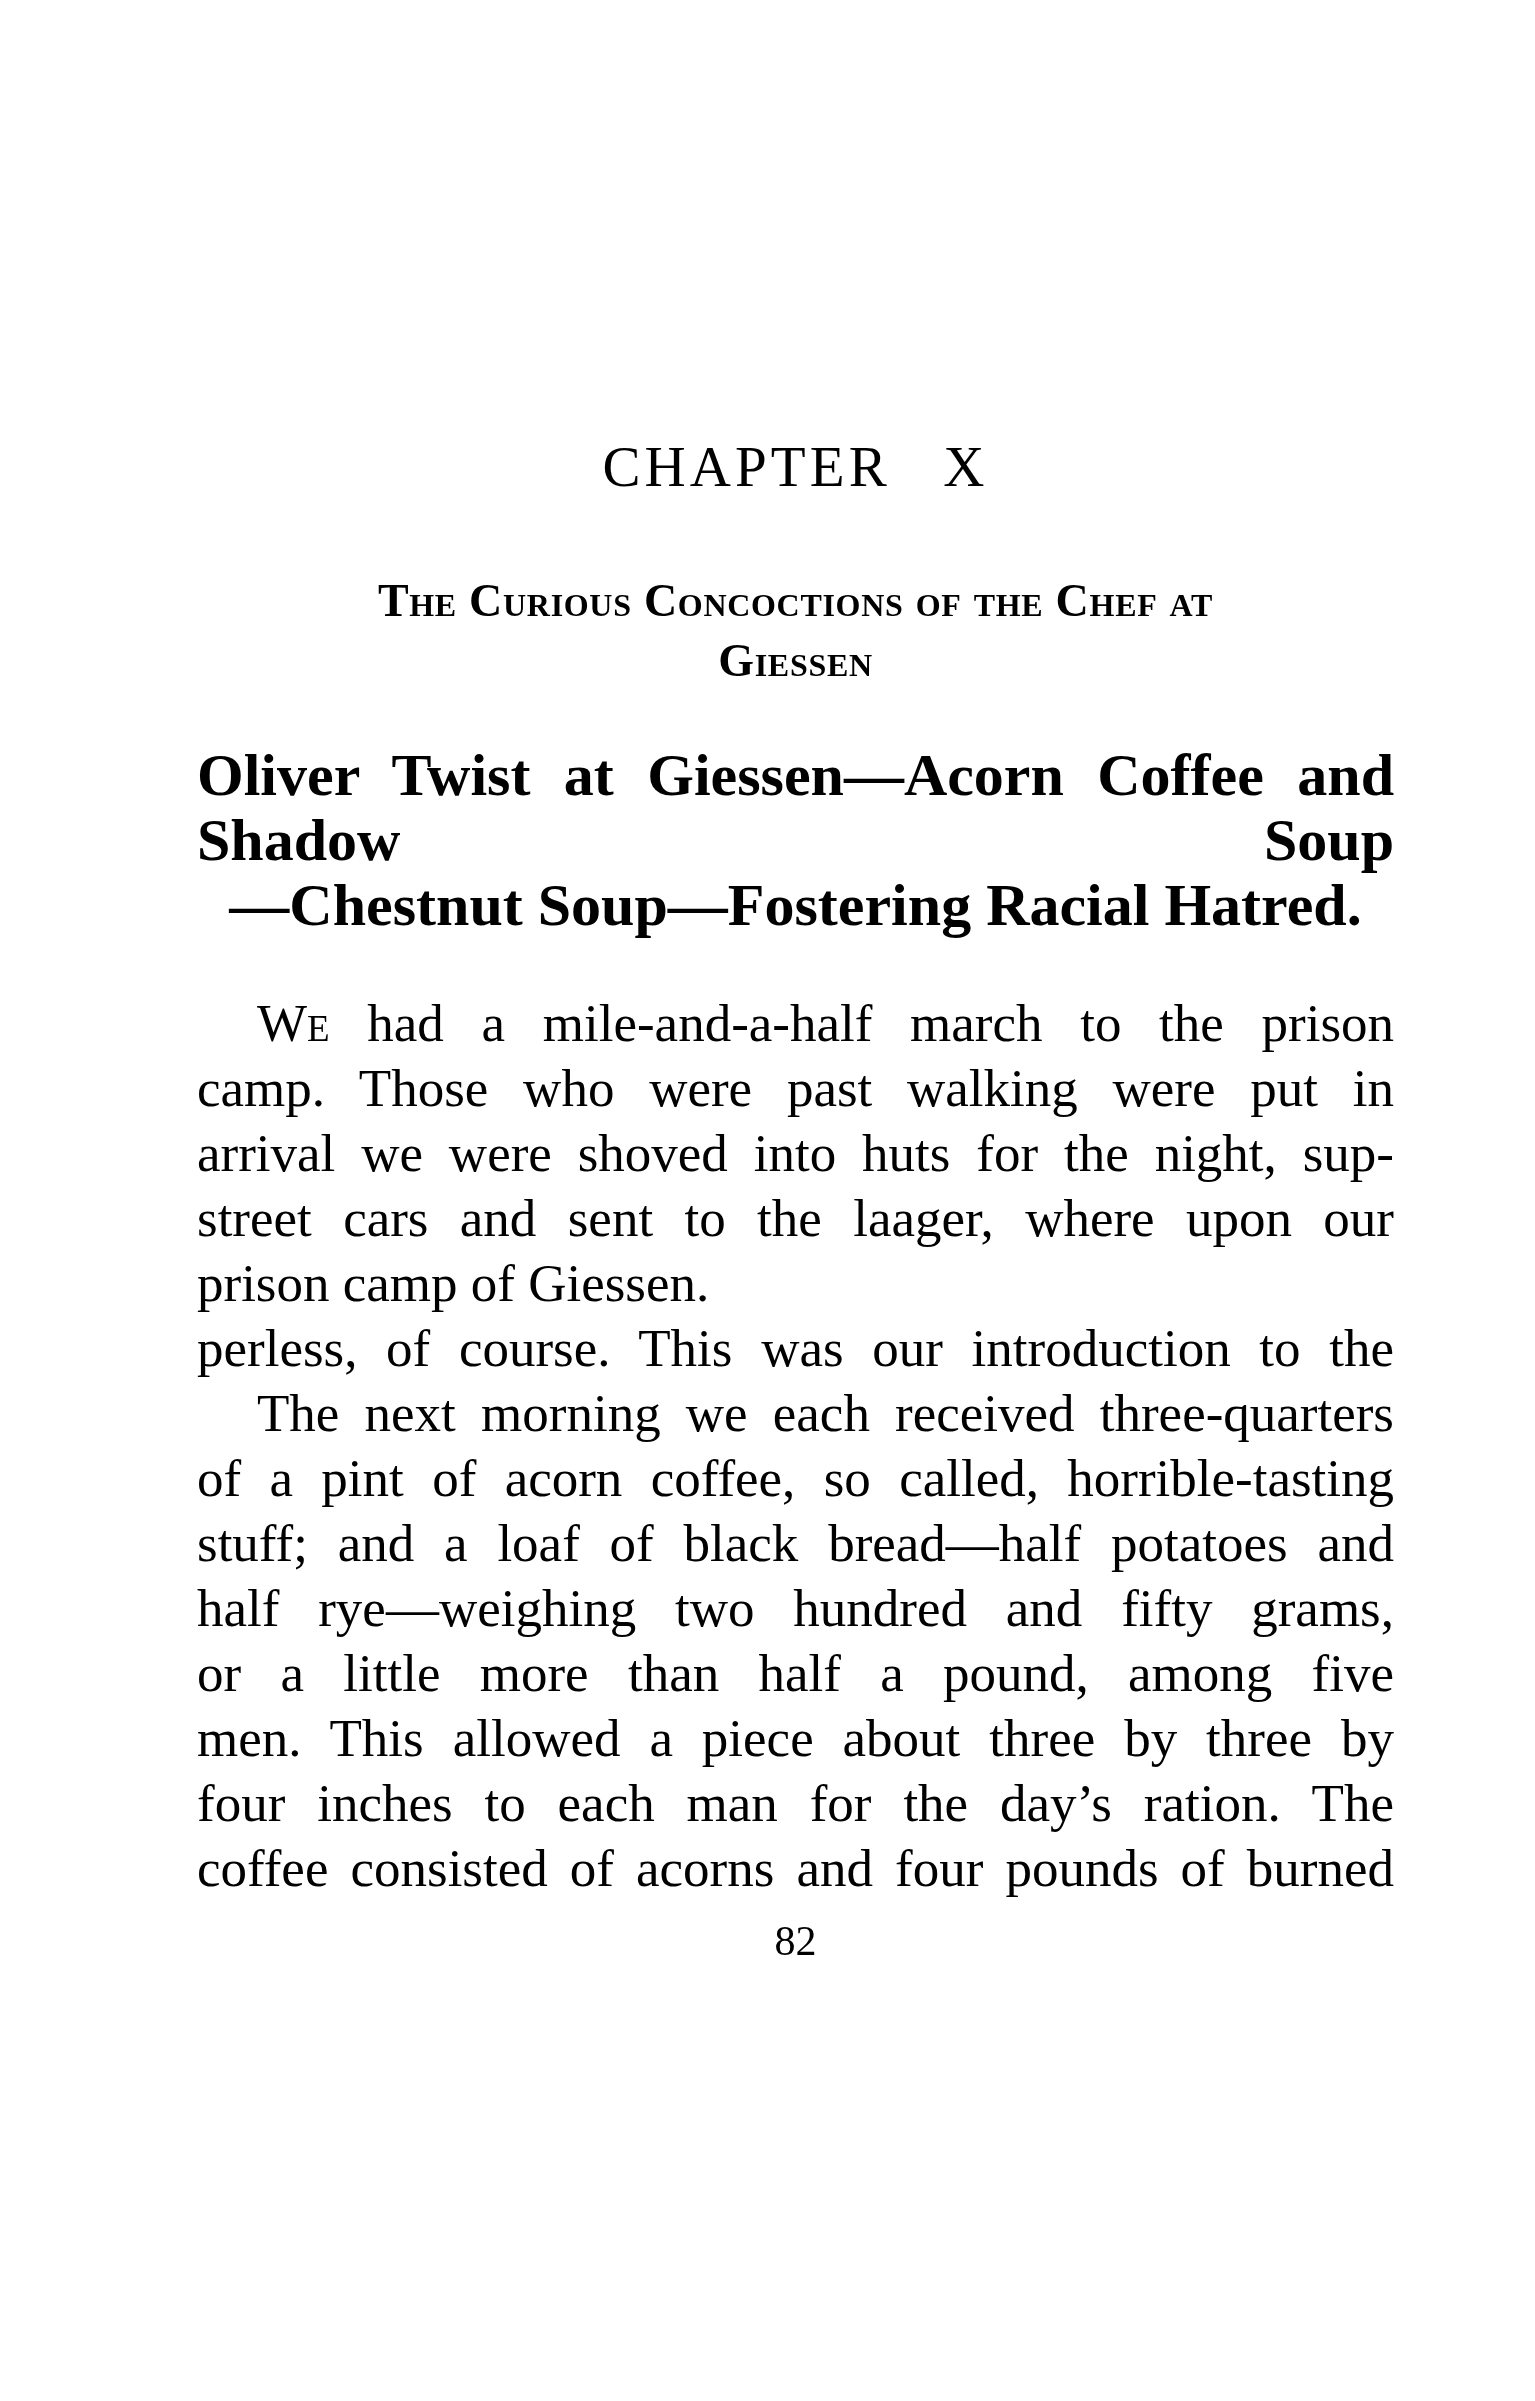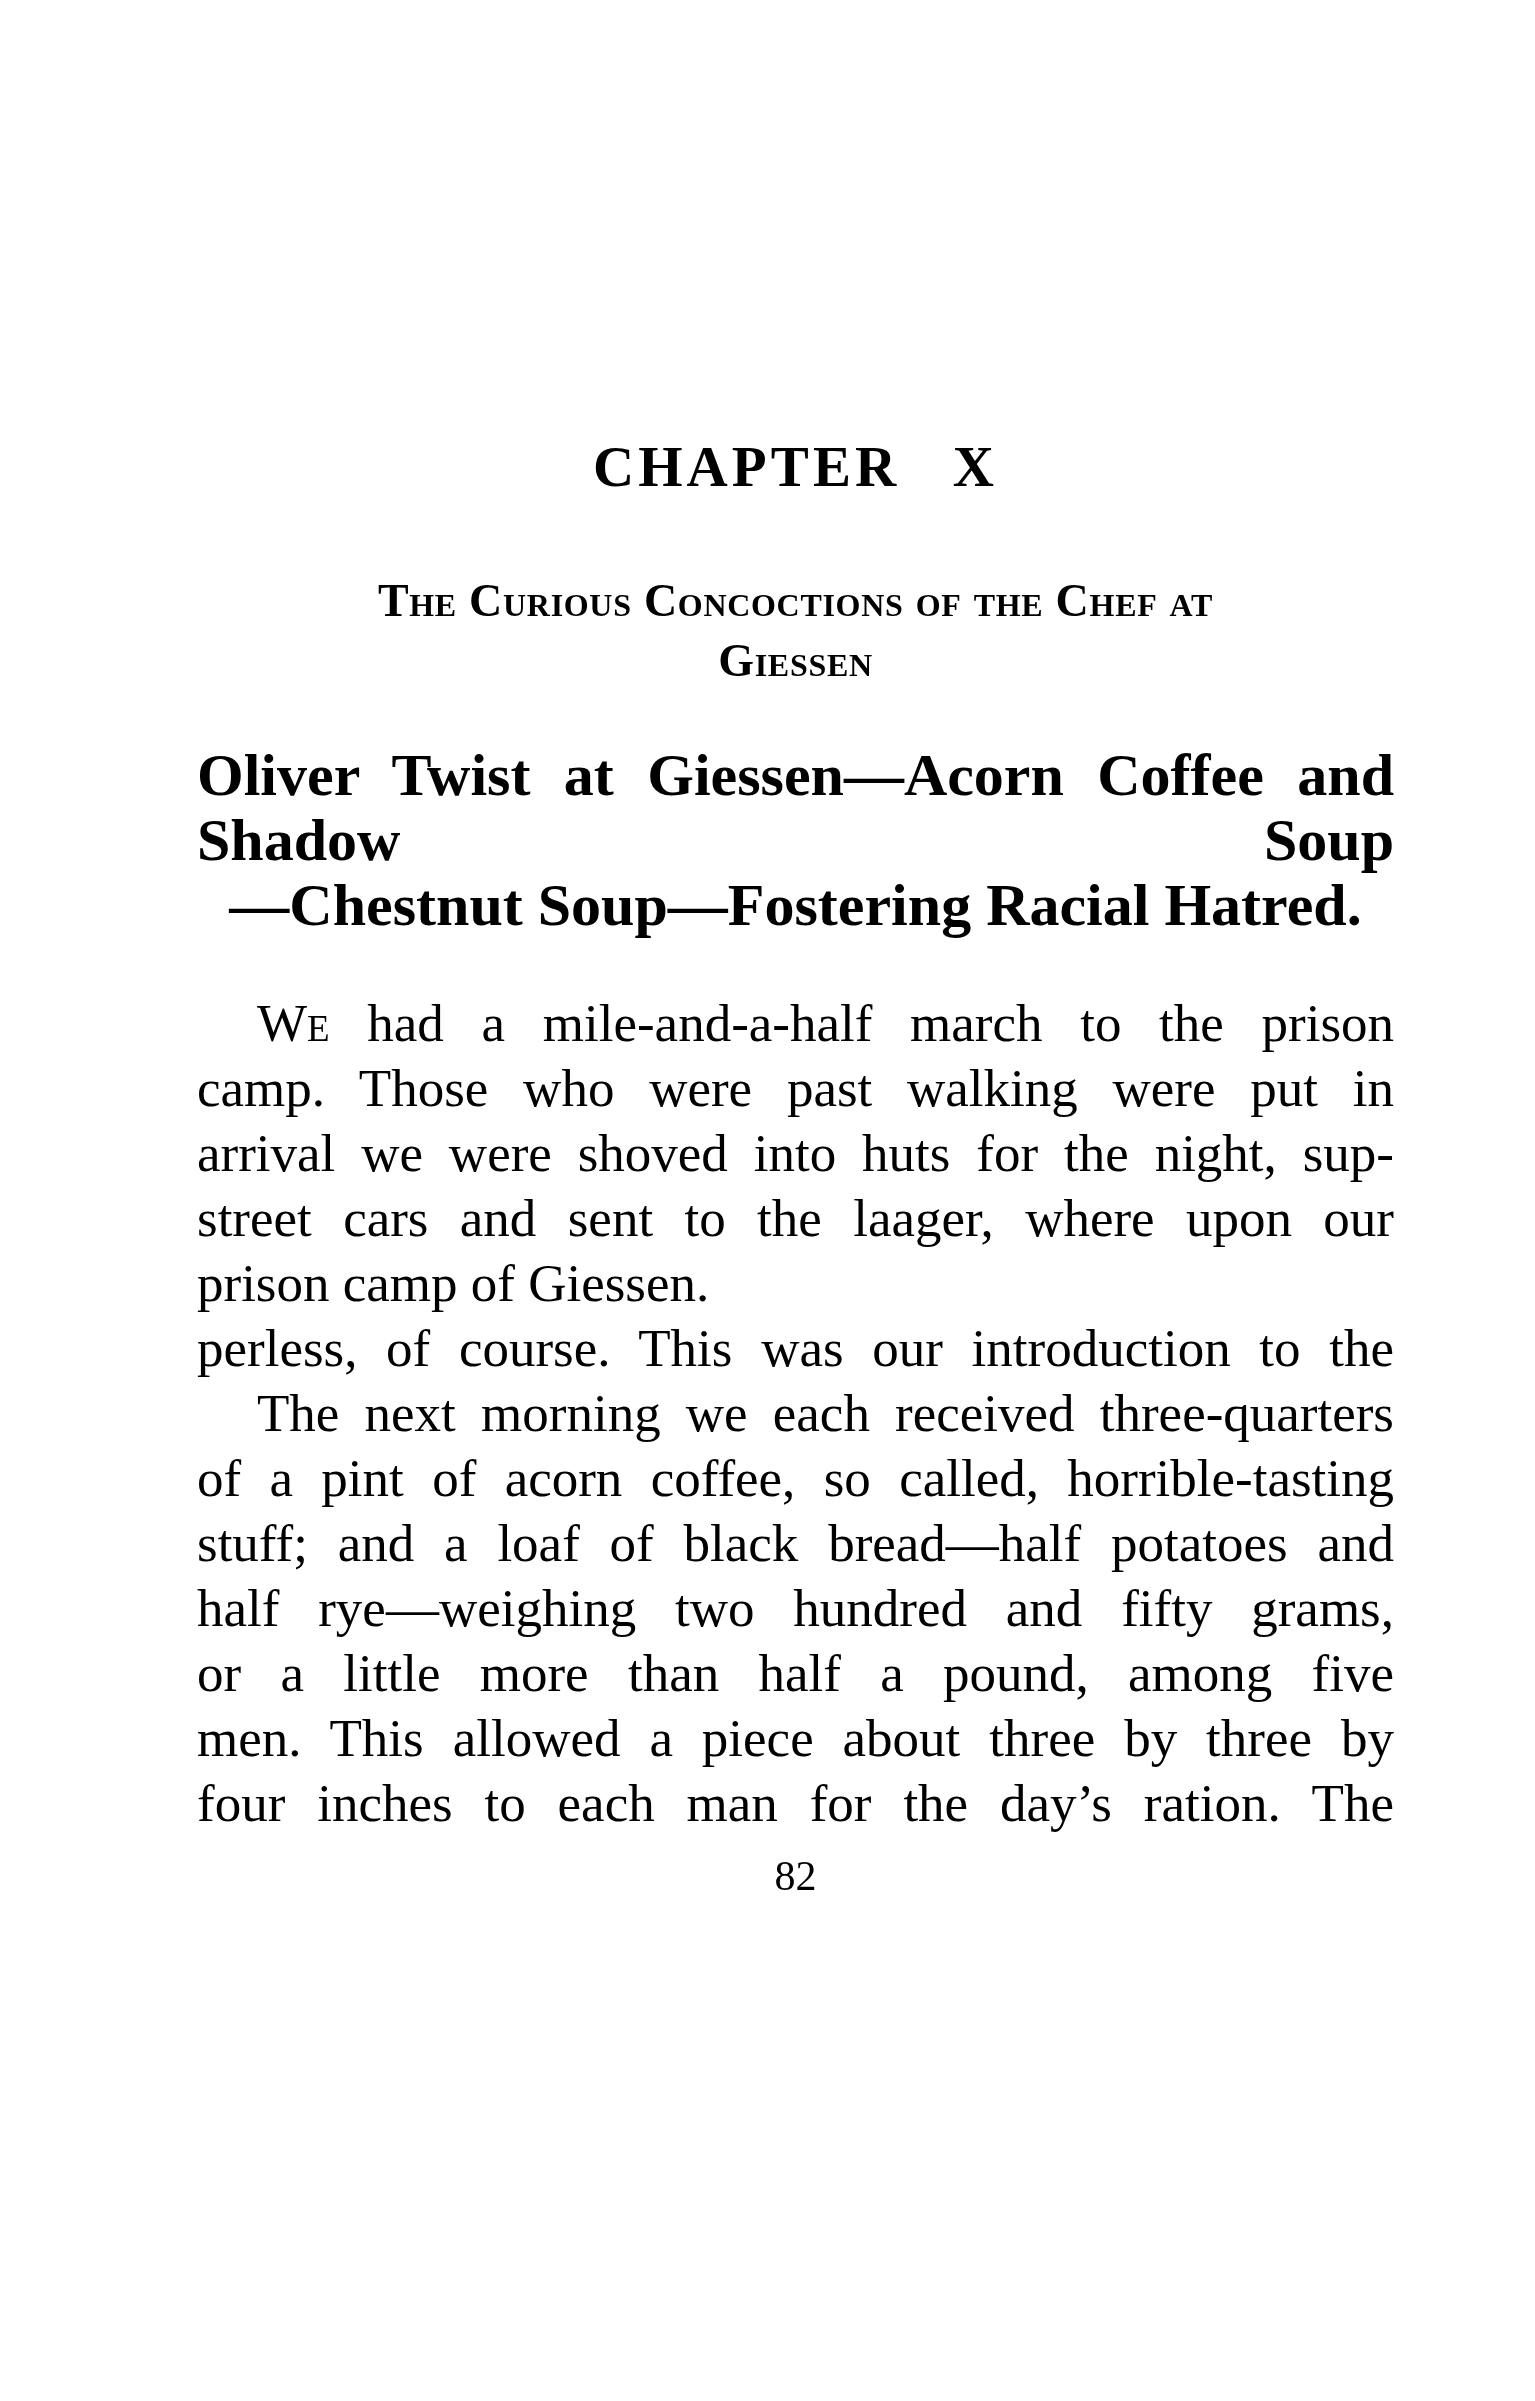--- a/index.html
+++ b/index.html
@@ -18,21 +18,21 @@
   }
   .text-block {
     position: absolute;
     left: 197px;
     top: 438px;
     width: 1197px;
   }
   .chapter {
     margin: 0;
     font-size: 57px;
-    font-weight: bold;
+    font-weight: normal;
     line-height: 1;
     text-align: center;
     letter-spacing: 4.1px;
     word-spacing: 0.6em;
   }
   .section-title {
     margin: 76px 0 0 0;
     font-size: 46px;
     font-weight: bold;
     line-height: 1.3;
@@ -102,18 +102,19 @@
     </div>
 
     <div class="paragraph">
       <div class="line first justify-line">The next morning we each received three-quarters</div>
       <div class="line justify-line">of a pint of acorn coffee, so called, horrible-tasting</div>
       <div class="line justify-line">stuff; and a loaf of black bread—half potatoes and</div>
       <div class="line justify-line">half rye—weighing two hundred and fifty grams,</div>
       <div class="line justify-line">or a little more than half a pound, among five</div>
       <div class="line justify-line">men. This allowed a piece about three by three by</div>
       <div class="line justify-line">four inches to each man for the day’s ration. The</div>
+      <div class="line justify-line">coffee consisted of acorns and four pounds of burned</div>
     </div>
 
     <div class="page-number">82</div>
   </div>
 </div>
 
 
 </body></html>

